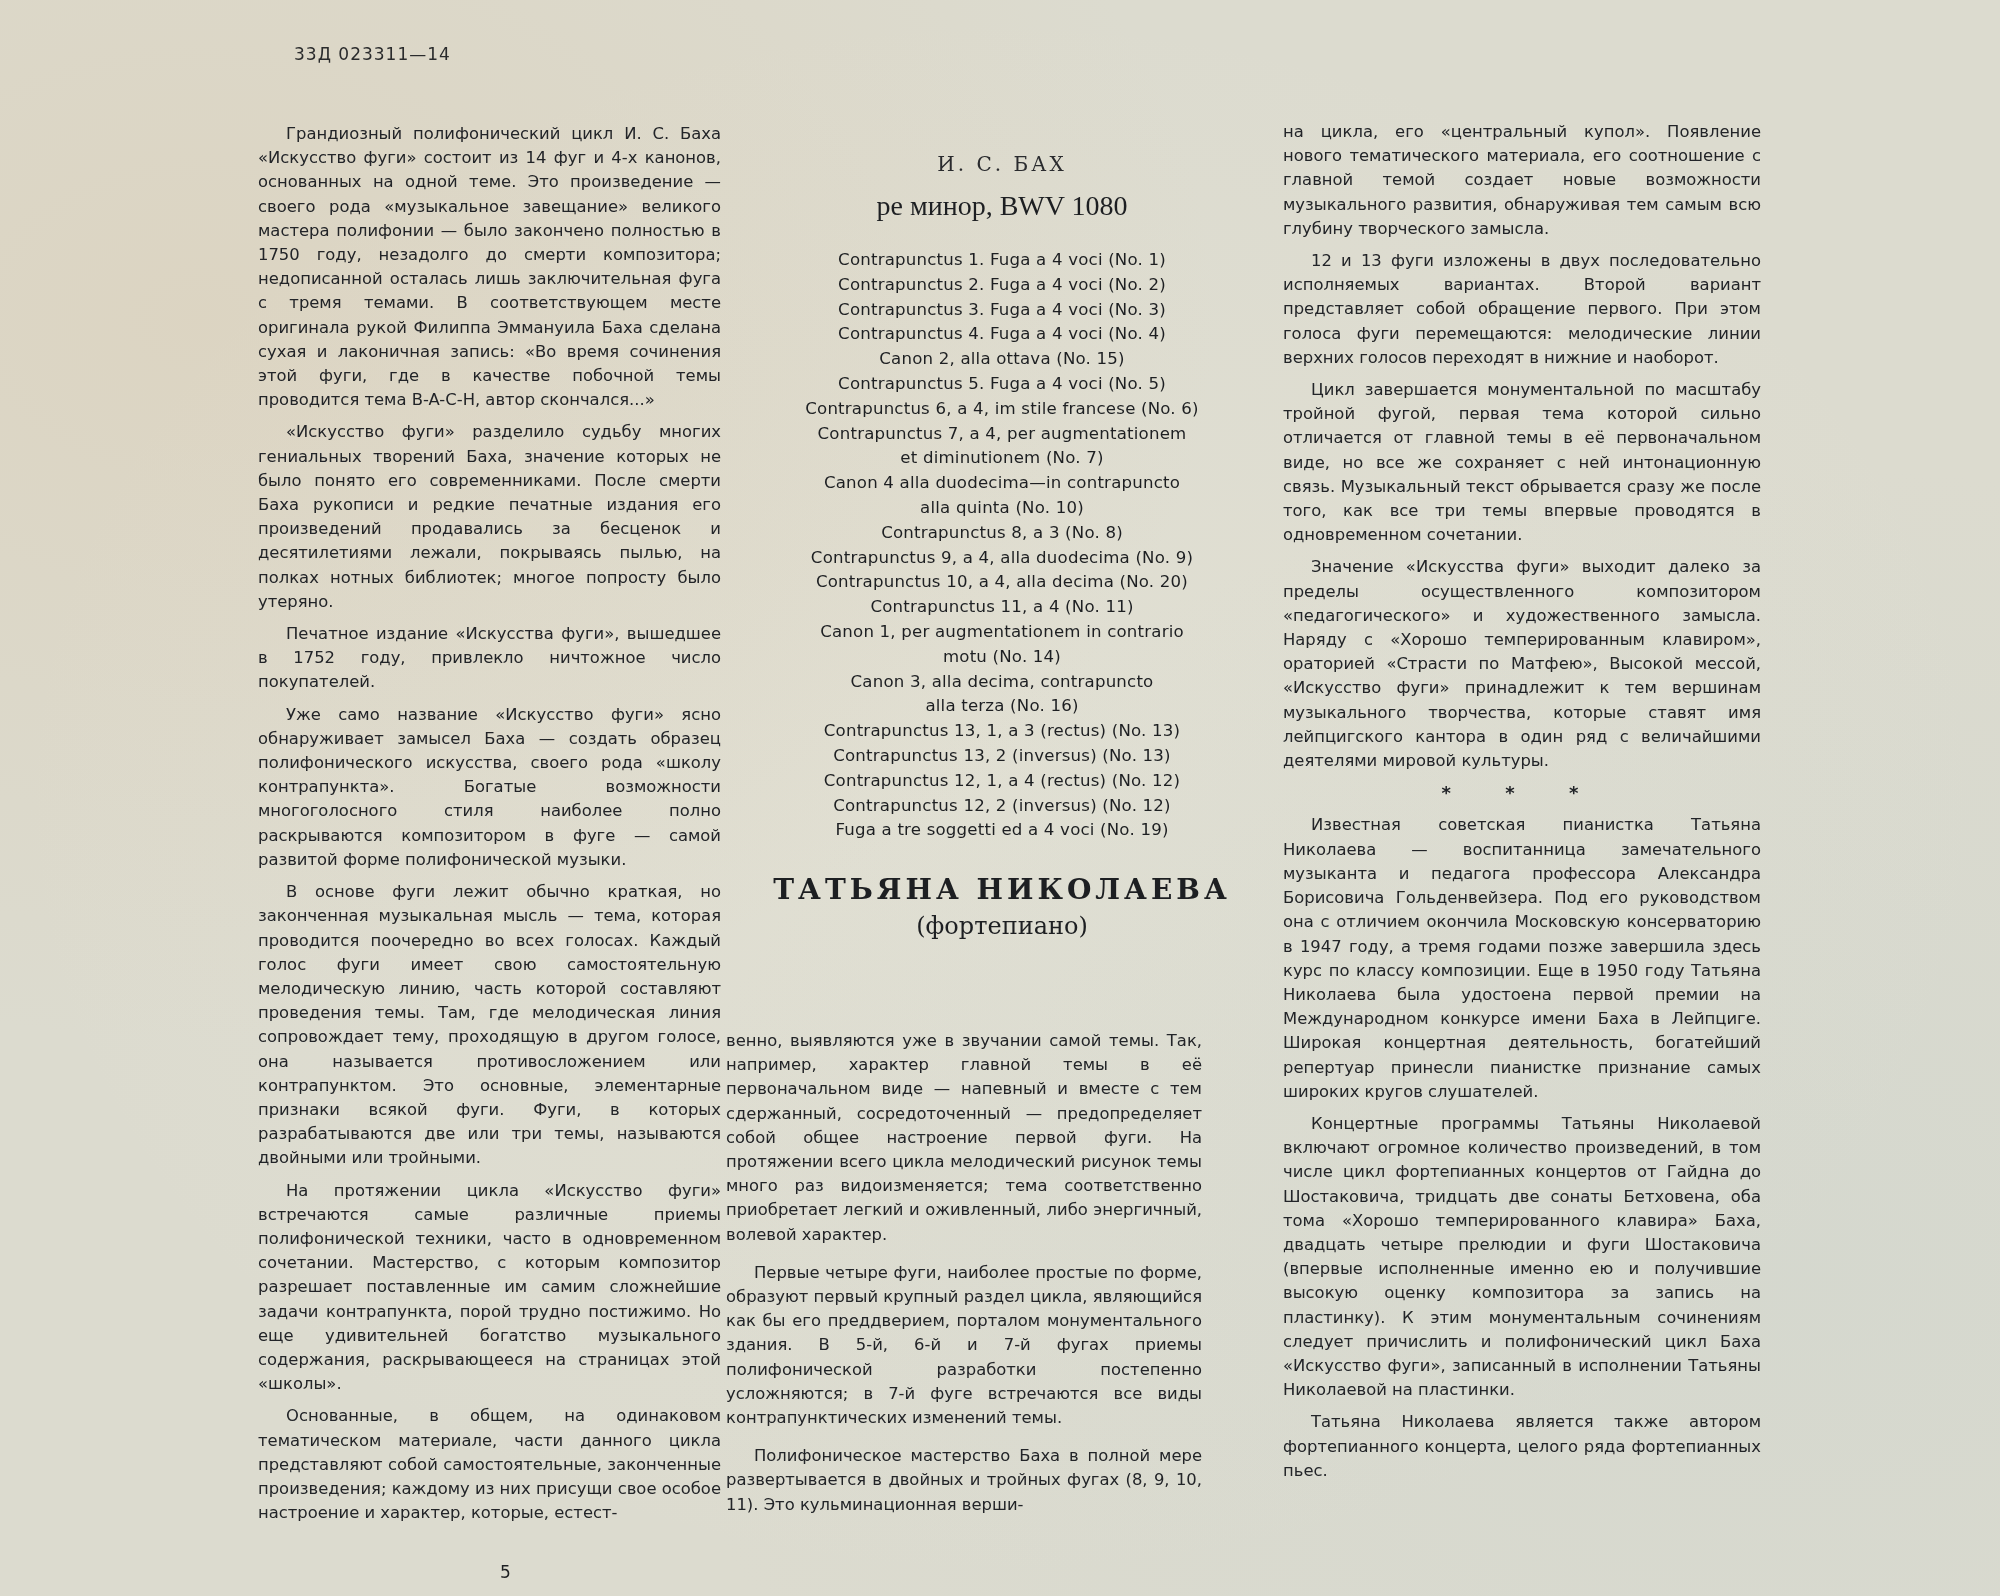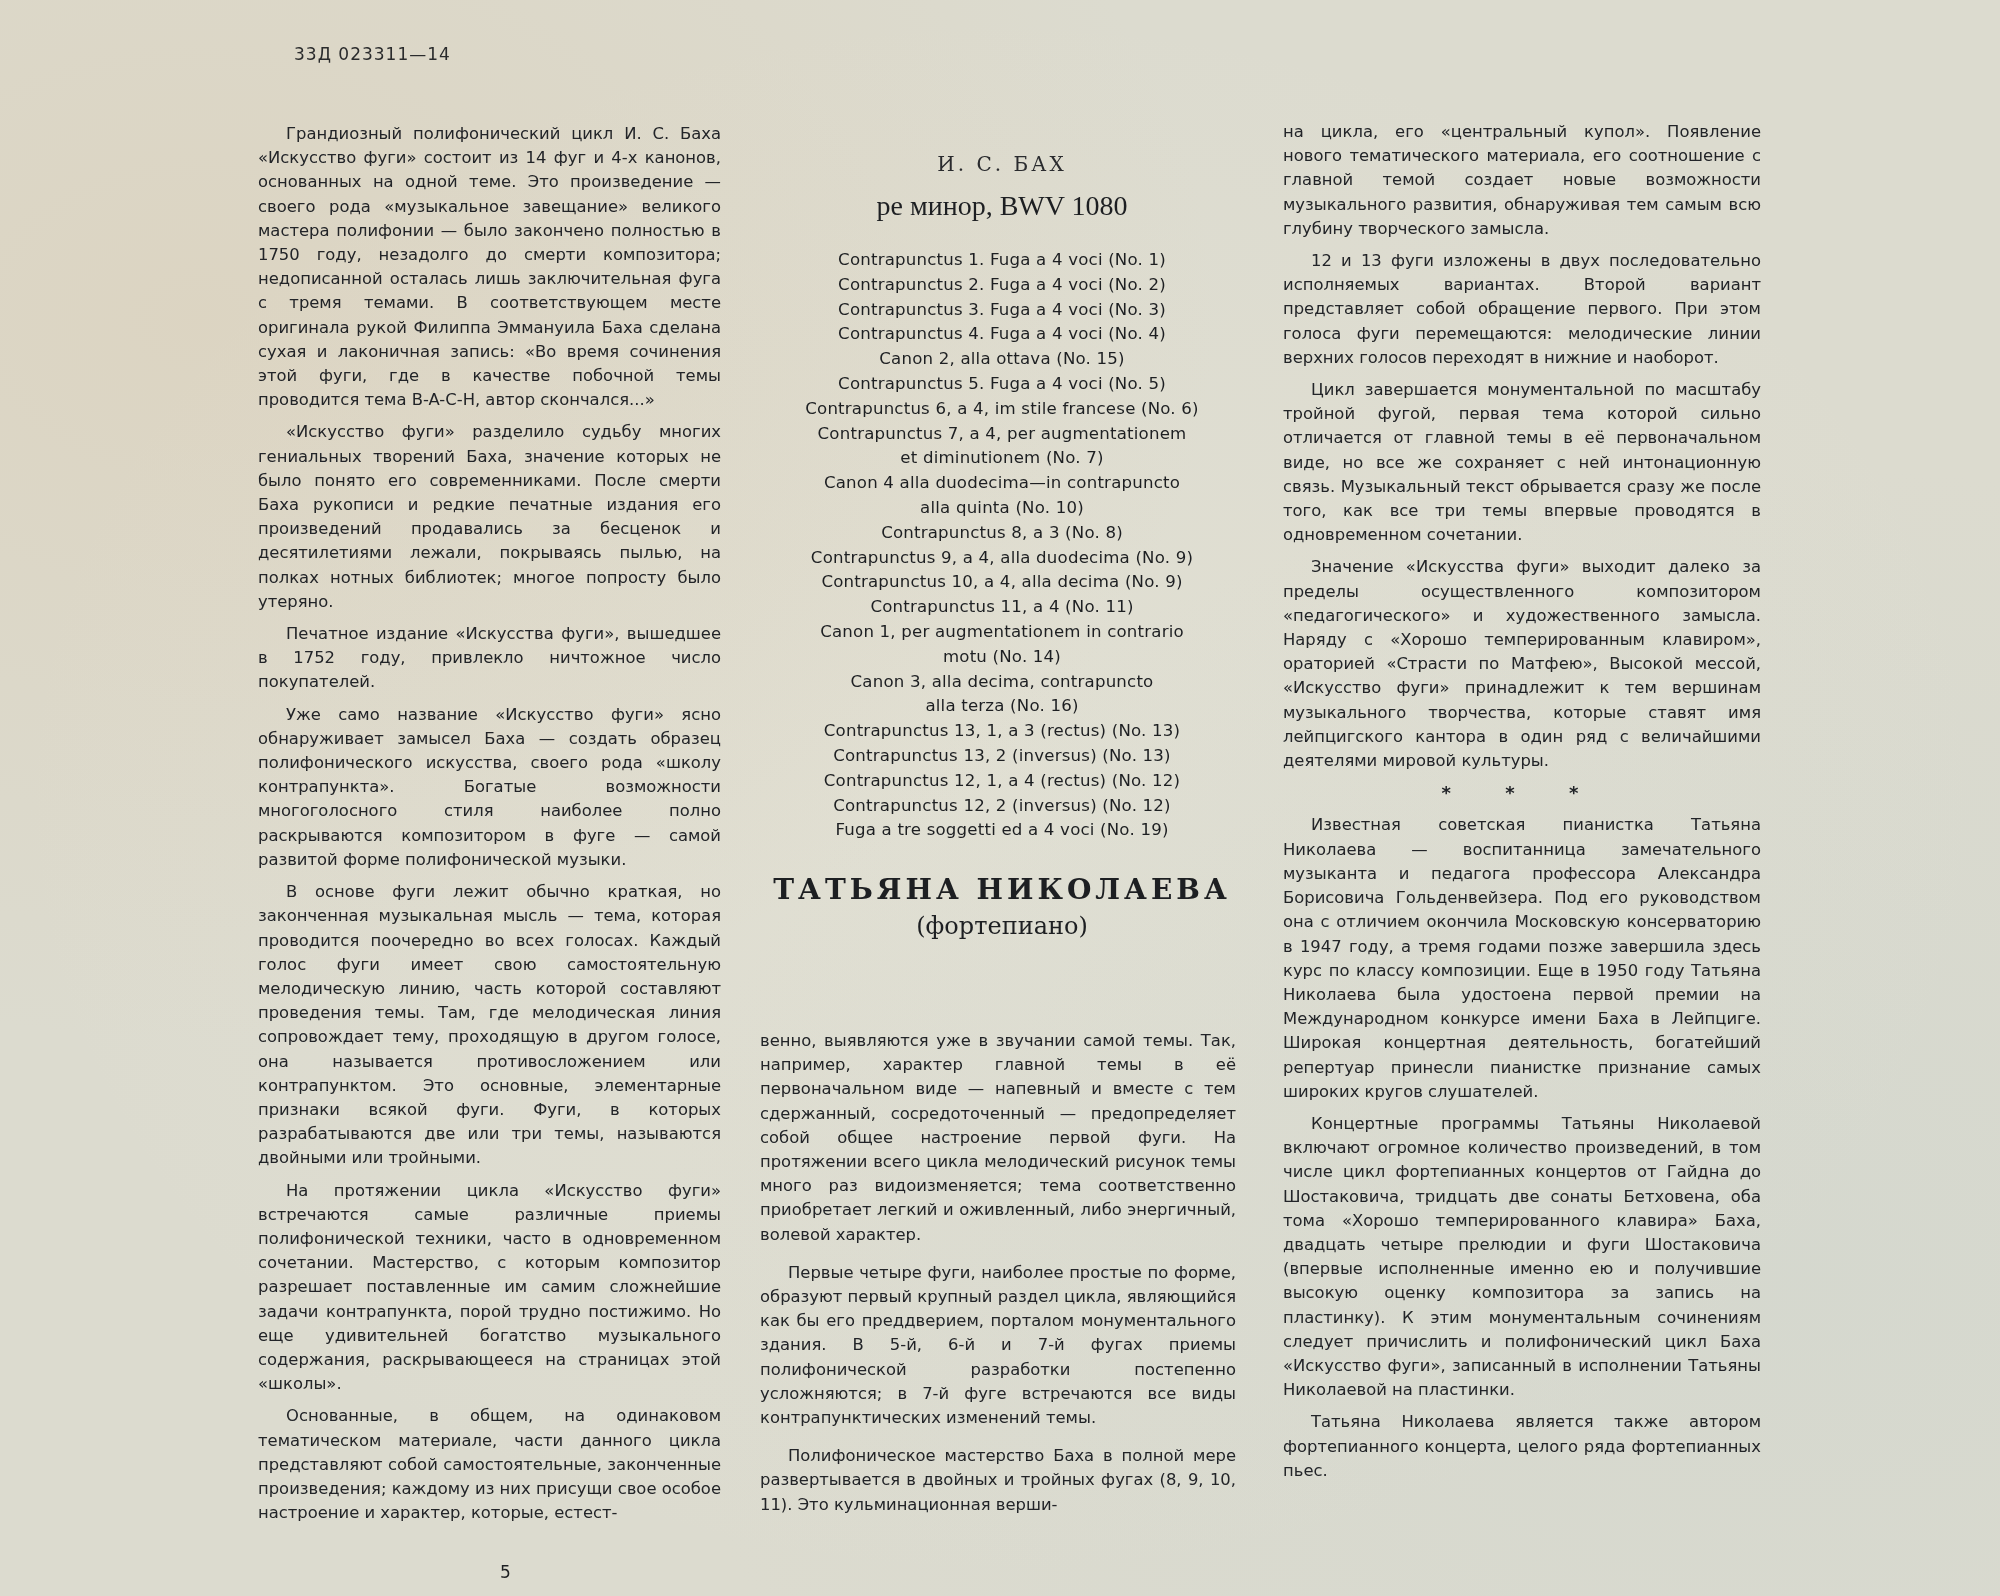--- a/index.html
+++ b/index.html
@@ -19,21 +19,21 @@
   }
   .col {
     position: absolute; top: 118px;
     font-size: 16.4px; line-height: 24.2px;
     text-align: justify; hyphens: manual;
     color: #222428;
   }
   .col p { margin: 4px 0 8px 0; text-indent: 28px; }
   .col-left { left: 258px; width: 463px; }
   .col-right { left: 1283px; width: 478px; top: 116px; }
-  .col-mid-text { left: 760px; width: 476px; top: 1025px; }
+  .col-mid-text { left: 726px; width: 476px; top: 1025px; }
   .center-block {
     position: absolute; left: 764px; top: 142px; width: 476px; text-align: center;
   }
   .composer {
     font-family: "DejaVu Serif", serif; font-size: 20px; letter-spacing: 3px;
     color: #2a2b2e; margin: 10px 0 14px 0;
   }
   .work-title {
     font-family: "DejaVu Serif", serif; font-weight: bold; font-size: 25px;
     margin: 0 0 18px 0;
@@ -86,21 +86,21 @@
     <li>Contrapunctus 4. Fuga a 4 voci (No. 4)</li>
     <li>Canon 2, alla ottava (No. 15)</li>
     <li>Contrapunctus 5. Fuga a 4 voci (No. 5)</li>
     <li>Contrapunctus 6, a 4, im stile francese (No. 6)</li>
     <li>Contrapunctus 7, a 4, per augmentationem</li>
     <li>et diminutionem (No. 7)</li>
     <li>Canon 4 alla duodecima—in contrapuncto</li>
     <li>alla quinta (No. 10)</li>
     <li>Contrapunctus 8, a 3 (No. 8)</li>
     <li>Contrapunctus 9, a 4, alla duodecima (No. 9)</li>
-    <li>Contrapunctus 10, a 4, alla decima (No. 9)</li>
+    <li>Contrapunctus 10, a 4, alla decima (No. 20)</li>
     <li>Contrapunctus 11, a 4 (No. 11)</li>
     <li>Canon 1, per augmentationem in contrario</li>
     <li>motu (No. 14)</li>
     <li>Canon 3, alla decima, contrapuncto</li>
     <li>alla terza (No. 16)</li>
     <li>Contrapunctus 13, 1, a 3 (rectus) (No. 13)</li>
     <li>Contrapunctus 13, 2 (inversus) (No. 13)</li>
     <li>Contrapunctus 12, 1, a 4 (rectus) (No. 12)</li>
     <li>Contrapunctus 12, 2 (inversus) (No. 12)</li>
     <li>Fuga a tre soggetti ed a 4 voci (No. 19)</li>

